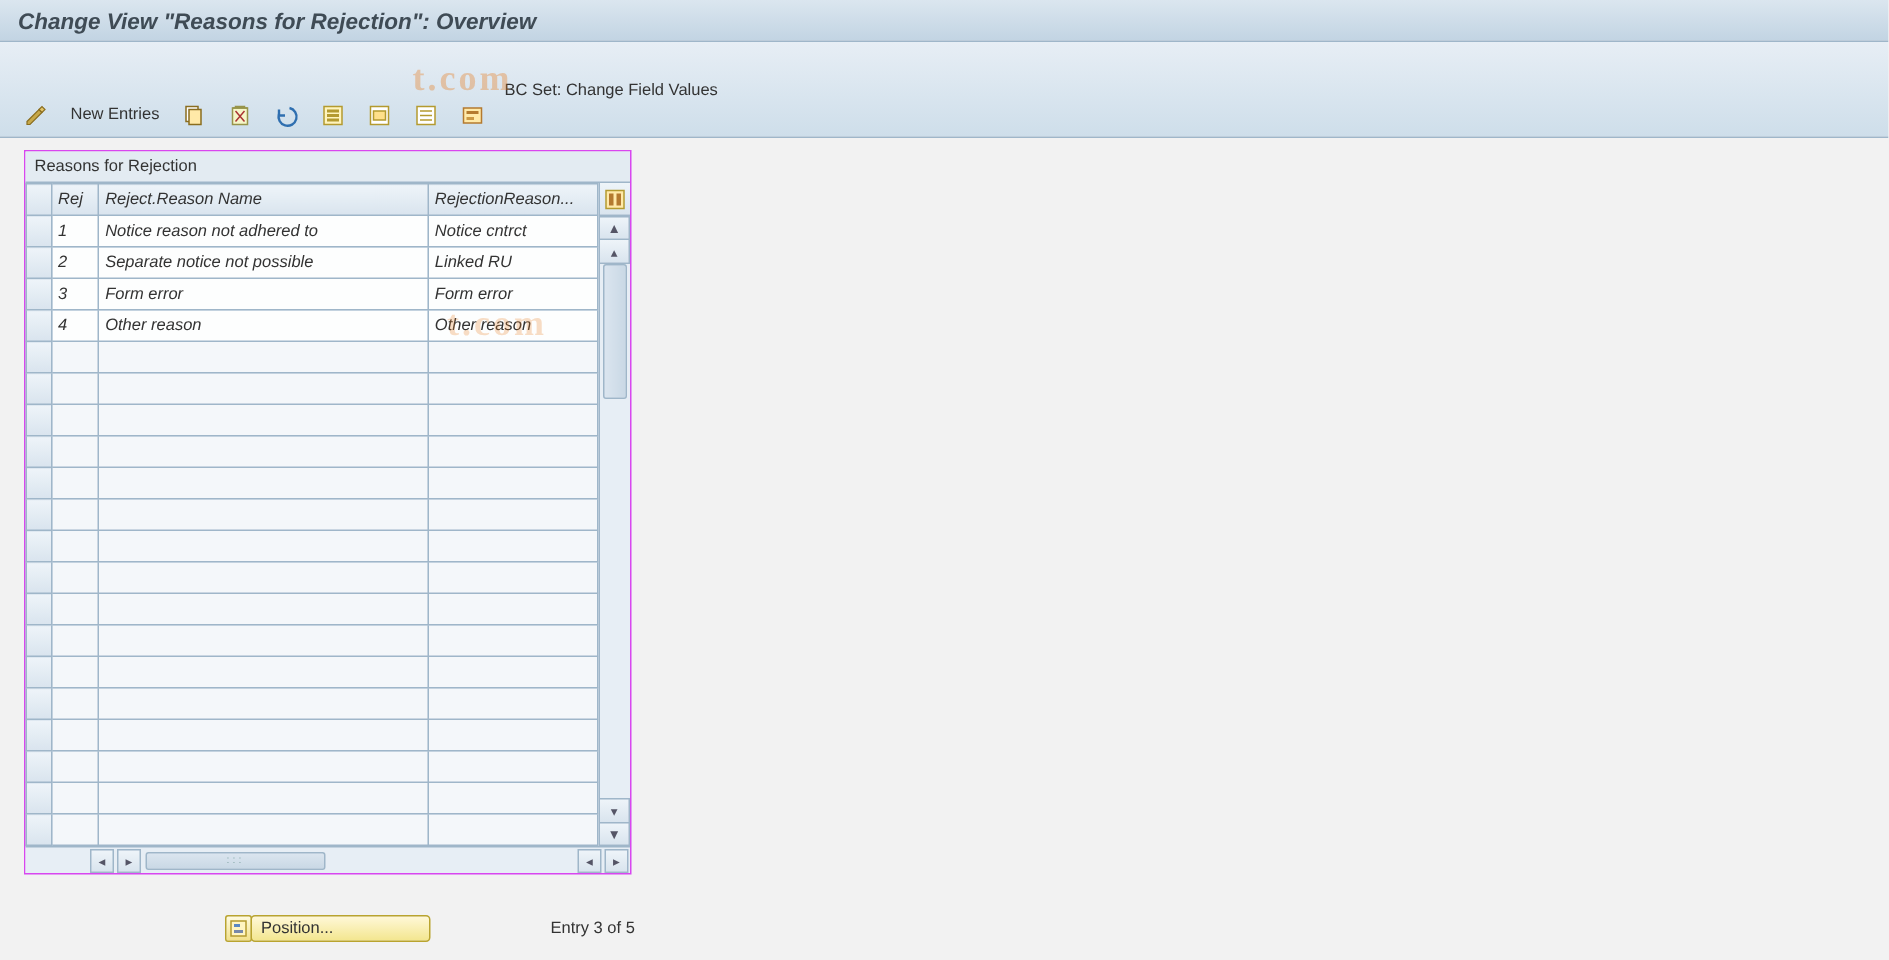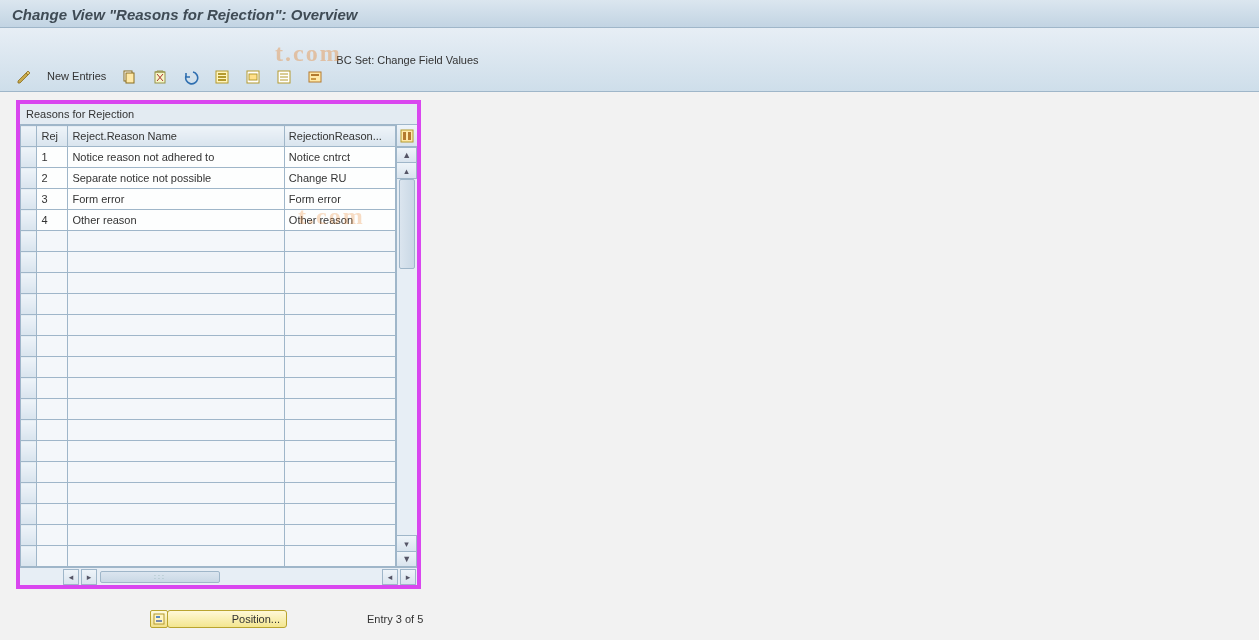--- a/index.html
+++ b/index.html
@@ -45,37 +45,38 @@
   }
   .tb-icon { width: 16px; height: 16px; }
   .tb-label { padding: 2px 4px; }
 
   .content-area {
     padding: 8px 0 0 16px;
   }
 
   .table-panel {
     width: 405px;
-    border: 4px solid #d946ef;
+    border: 1px solid #d946ef;
     background: #e7eef5;
   }
   .panel-caption {
     background: #e3ebf2;
     border-bottom: 1px solid #9fb6c9;
     padding: 4px 6px;
     font-size: 11px;
     color: #333;
   }
   .table-wrap {
     display: flex;
   }
   .grid {
     border-collapse: collapse;
     width: 399px;
     table-layout: fixed;
+    font-style: italic;
   }
   .grid th, .grid td {
     border: 1px solid #9fb6c9;
     padding: 0;
     height: 21px;
     font-weight: normal;
     text-align: left;
     vertical-align: middle;
     overflow: hidden;
     white-space: nowrap;
@@ -170,21 +171,21 @@
     left: 150px;
     display:flex; align-items:center; gap: 80px;
   }
   .pos-btn {
     display:flex; align-items:center; gap:4px;
     background: linear-gradient(#fff8d8,#f3e68f);
     border:1px solid #b9a42f;
     border-radius:3px;
     padding:2px 6px;
     min-width: 120px;
-    justify-content:flex-end;
+    justify-content:flex-start;
     cursor:pointer;
     color:#333;
   }
   .pos-btn-wrap { display:flex; align-items:center; }
   .pos-icon {
     width:18px; height:18px;
     background: linear-gradient(#fffbe0,#f2e18a);
     border:1px solid #b9a42f; border-radius:2px;
     display:flex; align-items:center; justify-content:center;
     margin-right:-1px; z-index:1;
@@ -307,21 +308,21 @@
             <tr>
               <td class="sel"></td>
               <td class="cell">1</td>
               <td class="cell">Notice reason not adhered to</td>
               <td class="cell">Notice cntrct</td>
             </tr>
             <tr>
               <td class="sel"></td>
               <td class="cell">2</td>
               <td class="cell">Separate notice not possible</td>
-              <td class="cell">Change RU</td>
+              <td class="cell">Linked RU</td>
             </tr>
             <tr>
               <td class="sel"></td>
               <td class="cell">3</td>
               <td class="cell">Form error</td>
               <td class="cell">Form error</td>
             </tr>
             <tr>
               <td class="sel"></td>
               <td class="cell">4</td>

